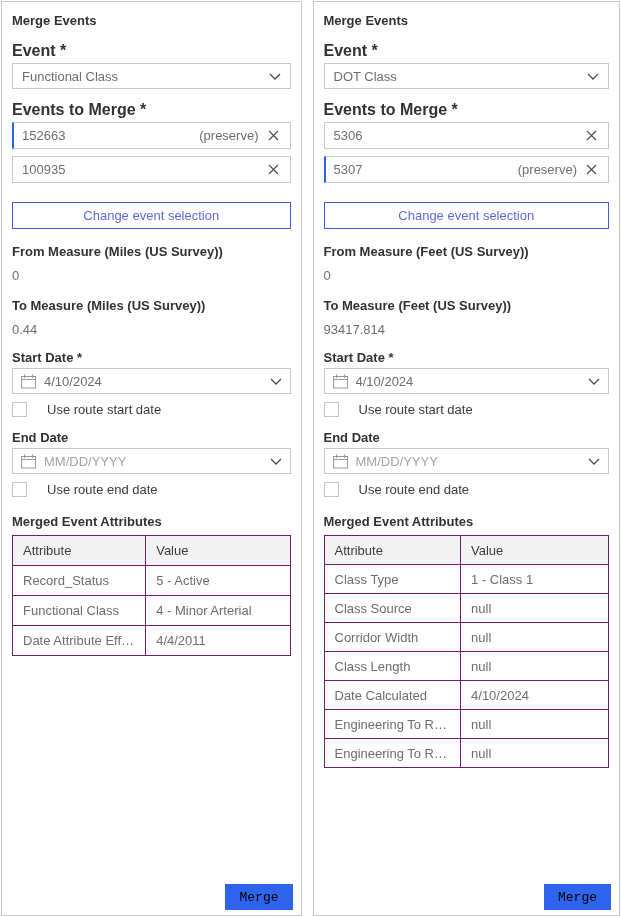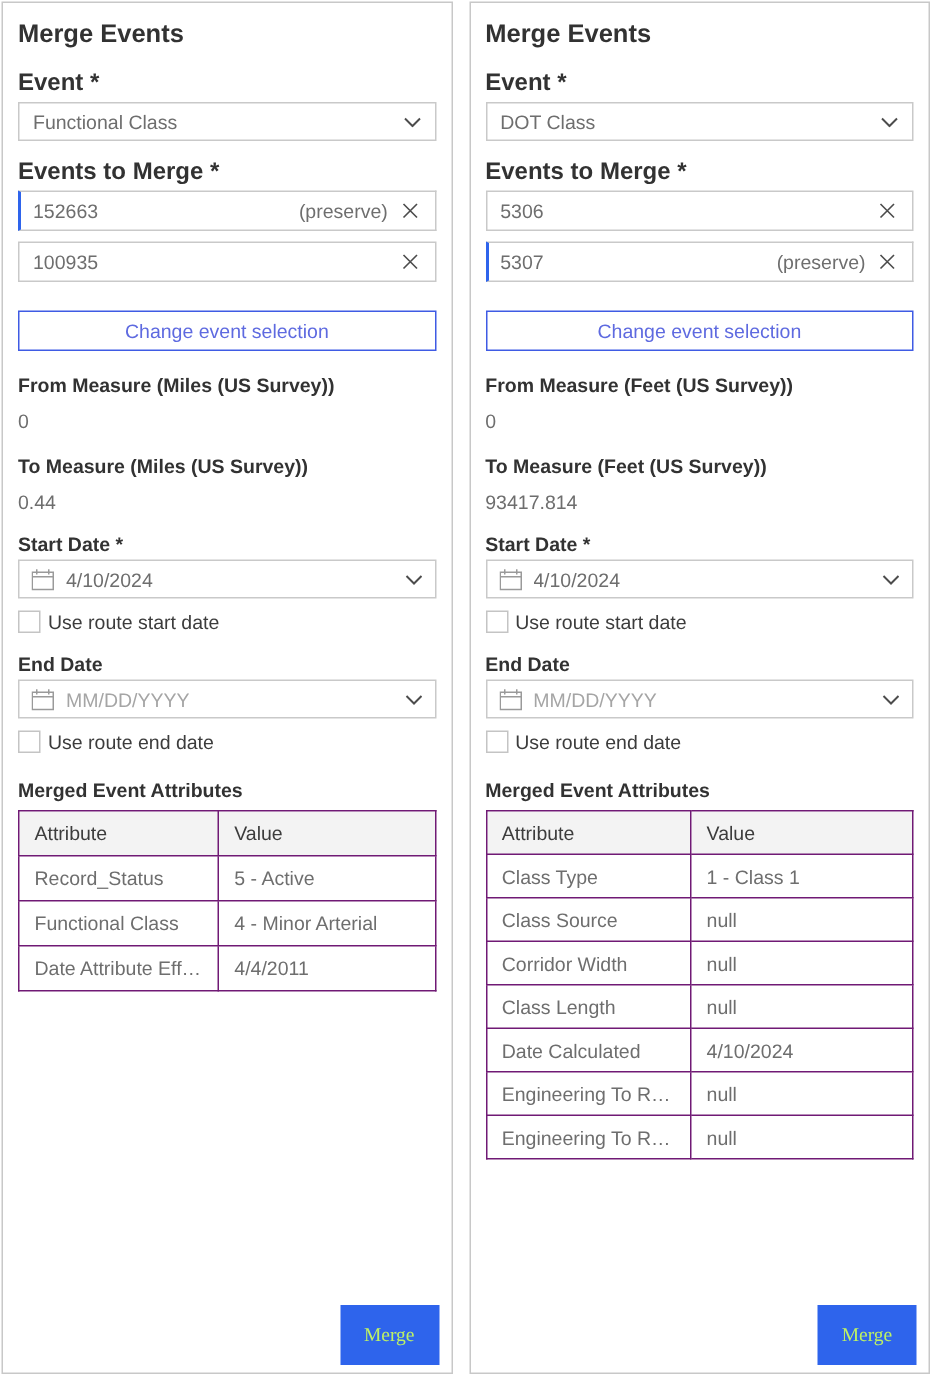--- a/index.html
+++ b/index.html
@@ -15,21 +15,21 @@
   .panel {
     position: relative;
     background: #fff;
     border: 1px solid #c8c8c8;
     height: 915px;
     padding: 11px 10px;
   }
   .panel.left  { width: 301px; }
   .panel.right { width: 308px; }
 
-  .panel-title { font-weight: 700; font-size: 17px; color: #323232; margin-bottom: 14px; }
+  .panel-title { font-weight: 700; font-size: 13px; color: #323232; margin-bottom: 14px; }
 
   .field-label { font-weight: 700; font-size: 16px; color: #323232; margin-bottom: 3px; }
   .mt-sm { margin-top: 12px; }
 
   .select {
     height: 26px; border: 1px solid #c9c9c9; background: #fff;
     display: flex; align-items: center; padding: 0 9px;
     color: #6e6e6e; cursor: pointer;
   }
   .select .grow { flex: 1 1 auto; overflow: hidden; white-space: nowrap; }
@@ -57,21 +57,21 @@
 
   .date-input {
     height: 26px; border: 1px solid #c9c9c9; background: #fff;
     display: flex; align-items: center; gap: 8px; padding: 0 8px;
     cursor: pointer;
   }
   .date-input .grow { flex: 1 1 auto; overflow: hidden; white-space: nowrap; }
   .date-value { color: #6e6e6e; }
   .date-placeholder { color: #a5a5a5; }
 
-  .checkbox-row { display: flex; align-items: flex-start; gap: 5px; margin-top: 8px; margin-bottom: 4px; }
+  .checkbox-row { display: flex; align-items: flex-start; gap: 20px; margin-top: 8px; margin-bottom: 4px; }
   .checkbox {
     width: 15px; height: 15px; flex: 0 0 auto;
     border: 1px solid #c4c4c4; background: #fff; cursor: pointer;
   }
   .checkbox-label { color: #3c3c3c; }
 
   .section-label { font-weight: 700; margin-top: 17px; margin-bottom: 6px; }
 
   table.attr-table {
     width: 100%; border-collapse: collapse;
@@ -86,23 +86,23 @@
   }
   table.attr-table th {
     background: #f3f3f3; font-weight: 400; color: #3c3c3c; height: 30px;
   }
   table.attr-table td { color: #6e6e6e; }
   table.attr-table col.c1 { width: 48%; }
   .panel.right table.attr-table th, .panel.right table.attr-table td { height: 29px; }
 
   .merge-btn {
     position: absolute; right: 8px; bottom: 5px;
-    min-width: 66px; height: 40px; padding: 0 14px;
-    background: #2e64ec; color: #bef264; border: none;
-    font-family: Liberation Serif, serif; font-size: 13px; cursor: pointer;
+    min-width: 66px; height: 26px; padding: 0 14px;
+    background: #2e64ec; color: #000000; border: none;
+    font-family: Liberation Mono, monospace; font-size: 13px; cursor: pointer;
   }
 
   .icon svg { display: block; }
 </style>
 </head>
 <body>
 
 <div class="wrap">
 
   <div class="panel left">

